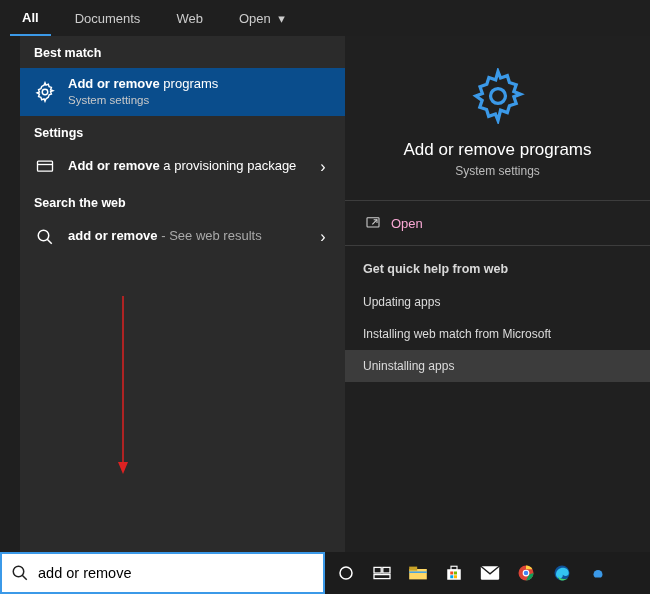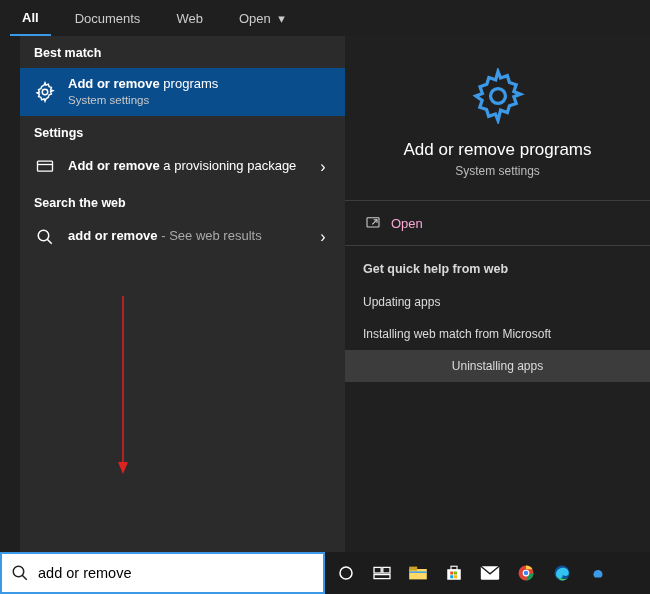--- a/index.html
+++ b/index.html
@@ -31,21 +31,21 @@
   .tb-item { width: 22px; height: 22px; display: flex; align-items: center; justify-content: center; }
   .hero { display: flex; flex-direction: column; align-items: center; padding: 32px 20px 22px; }
   .hero-icon { color: #3b99e8; margin-bottom: 16px; }
   .hero-title { color: #fff; font-size: 17px; font-weight: 400; margin-bottom: 4px; }
   .hero-sub { color: #bdbdbd; font-size: 12px; }
   .divider { height: 1px; background: #3d3d3d; margin: 0; }
   .open-row { display: flex; align-items: center; gap: 8px; padding: 14px 20px; color: #f9a8d4; font-size: 13px; }
   .open-row .oicon { width: 18px; color: #d0d0d0; display:flex; align-items:center; }
   .help-header { color: #d9d9d9; font-size: 12.5px; font-weight: 600; padding: 16px 18px 10px; }
   .help-item { color: #dcdcdc; font-size: 12px; padding: 9px 18px; cursor: pointer; }
-  .help-item.sel { background: #3c3c3c; text-align: center; }
+  .help-item.sel { background: #3c3c3c; }
   .dim { color: #a9a9a9; }
   svg { display: block; }
 </style>
 </head>
 <body>
 
 <div class="root">
 
   <div class="tabs">
     <div class="tab active">All</div>

